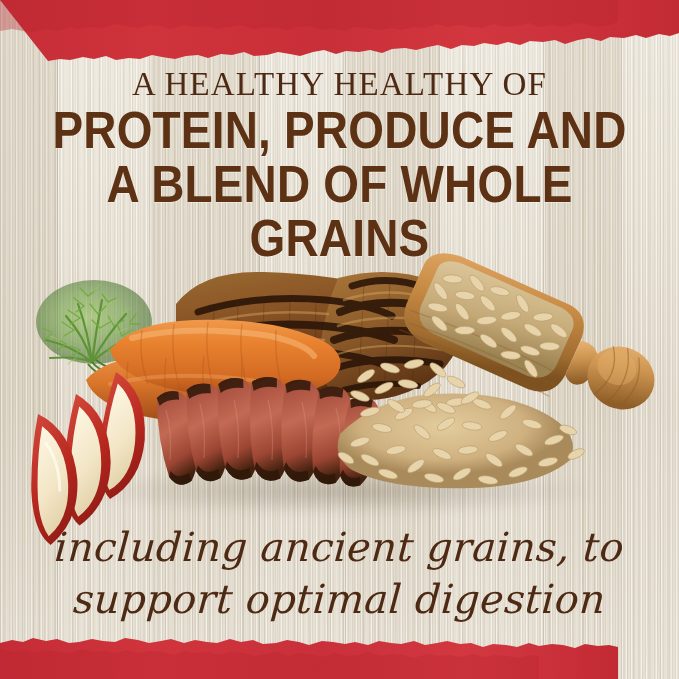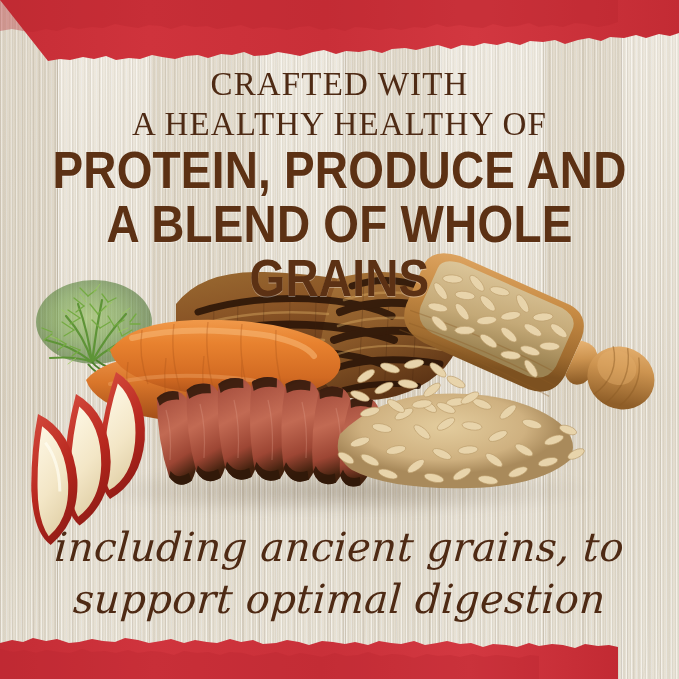--- a/index.html
+++ b/index.html
@@ -520,21 +520,20 @@
         <ellipse cx="30" cy="66" rx="10" ry="4" transform="rotate(-16 30 66)"></ellipse>
         <ellipse cx="56" cy="60" rx="10" ry="4" transform="rotate(34 56 60)"></ellipse>
         <ellipse cx="82" cy="58" rx="10" ry="4" transform="rotate(-8 82 58)"></ellipse>
         <ellipse cx="106" cy="62" rx="10" ry="4" transform="rotate(24 106 62)"></ellipse>
         <ellipse cx="130" cy="52" rx="10" ry="4" transform="rotate(-30 130 52)"></ellipse>
       </g>
     </svg>
   </div>
 
   <div class="headline">
-    <div class="hl-thin hl-l1">CRAFTED WITH</div>
     <div class="hl-thin hl-l2">A HEALTHY HEALTHY OF</div>
     <div class="hl-bold">PROTEIN, PRODUCE AND</div>
     <div class="hl-bold">A BLEND OF WHOLE GRAINS</div>
   </div>
 
   <div class="script">
     <div>including ancient grains, to</div>
     <div>support optimal digestion</div>
   </div>
 

